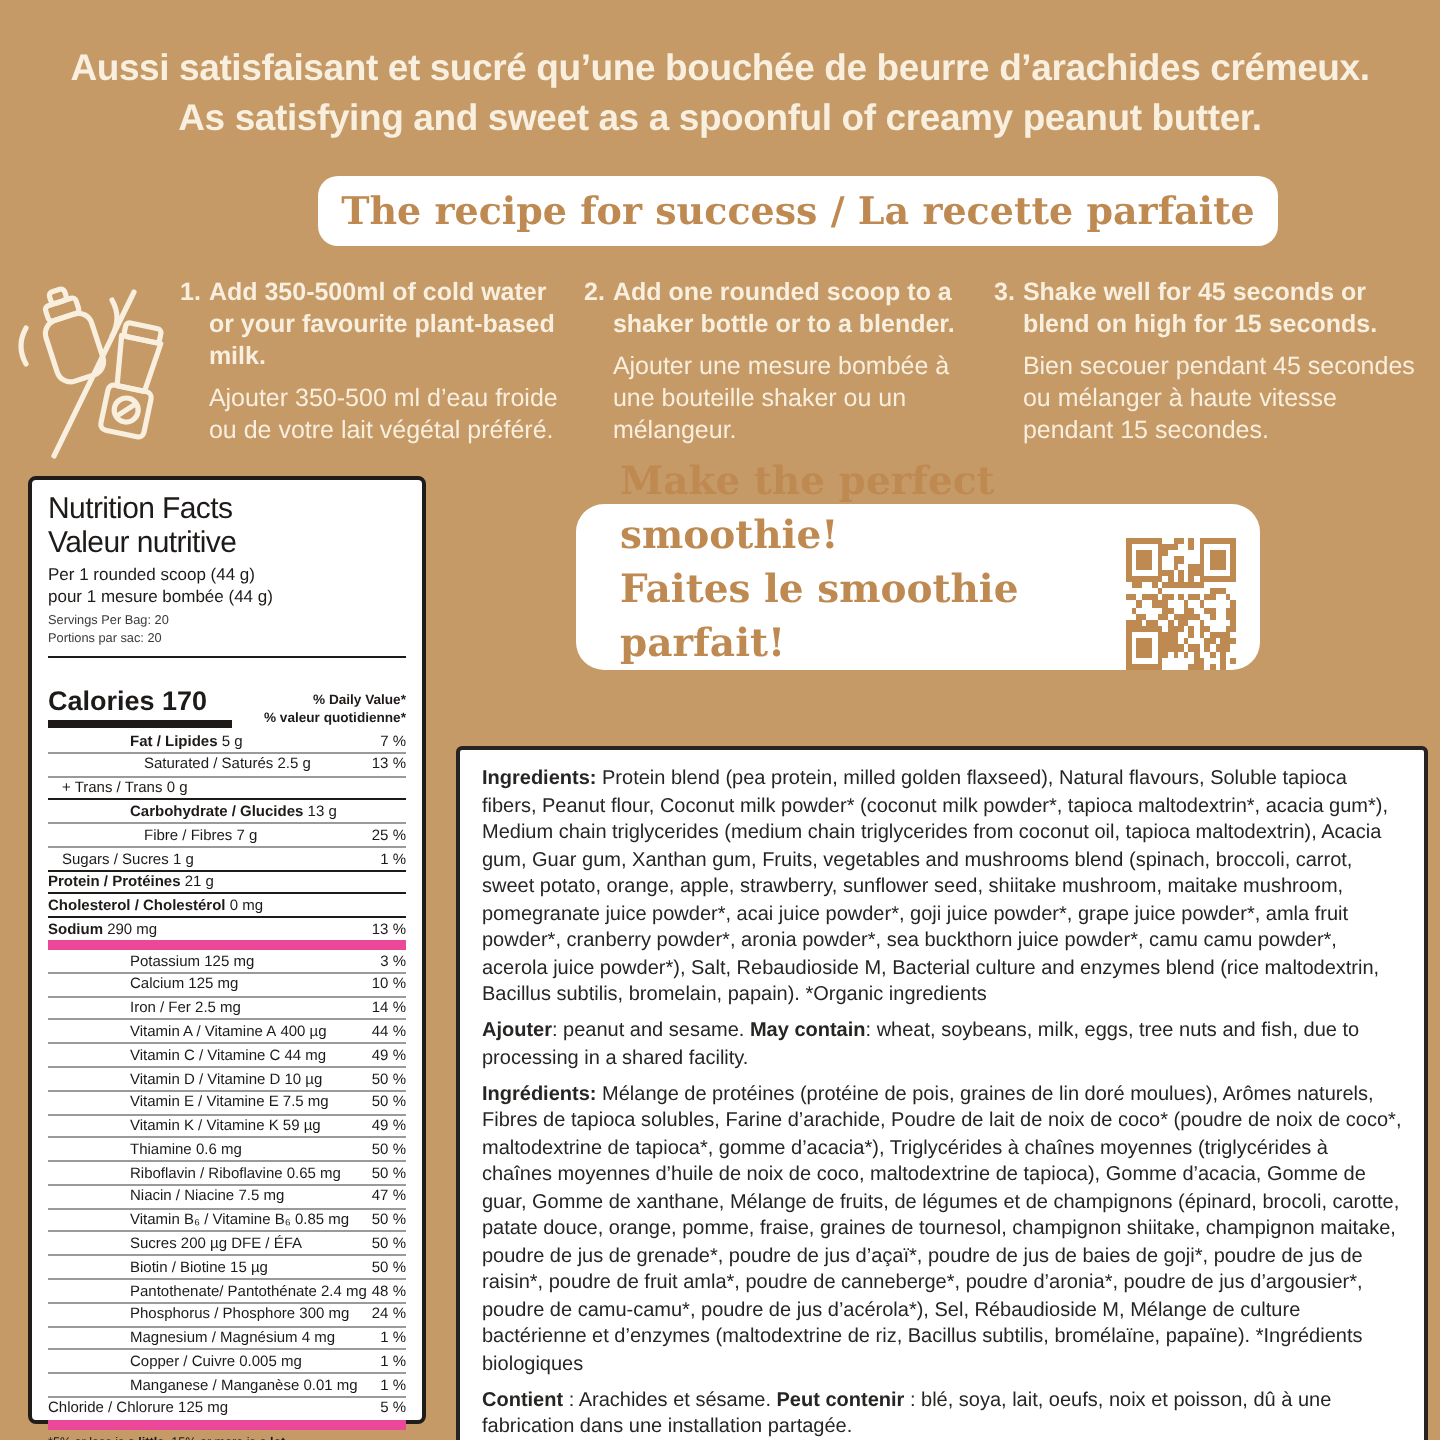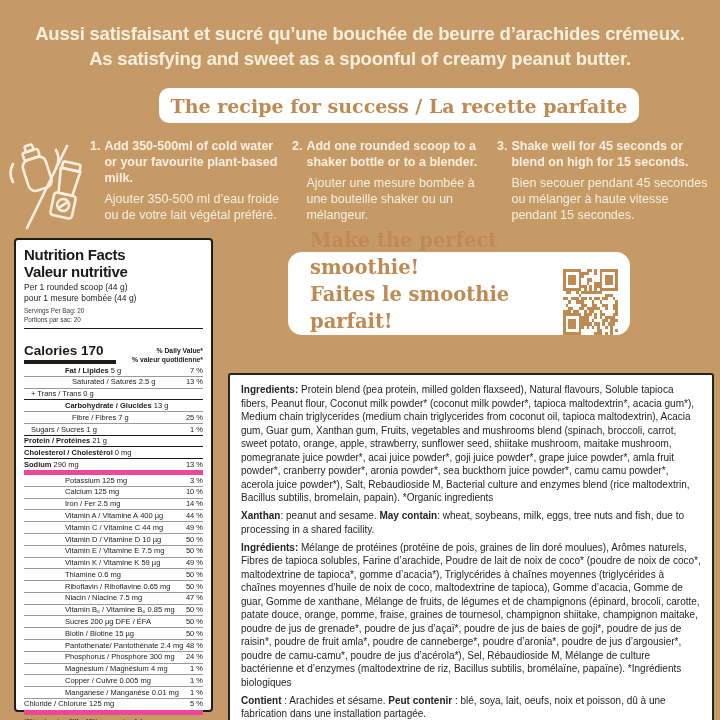--- a/index.html
+++ b/index.html
@@ -28,21 +28,21 @@
   .smoothie-title{padding-left:22px;font-family:"DejaVu Serif",serif;font-weight:700;
                   font-size:19.5px;line-height:27px;color:#bf8a52;}
   #qr{width:66px;height:66px;margin-right:12px;display:grid;
       grid-template-columns:repeat(21,1fr);grid-template-rows:repeat(21,1fr);}
   #qr div{width:100%;height:100%;}
   #qr .d{background:#bf8a52;}
   
   .nutrition{position:absolute;left:14px;top:238px;width:199px;height:474px;box-sizing:border-box;
              background:#ffffff;border:2px solid #1f1c1a;border-radius:4px;padding:7px 8px 5px 8px;
              color:#1d1a18;}
-  .nf-title{font-size:15px;font-weight:700;line-height:16.5px;letter-spacing:-0.3px;}
+  .nf-title{font-size:15px;font-weight:400;line-height:16.5px;letter-spacing:-0.3px;}
   .nf-serving{font-size:8.5px;line-height:11px;margin-top:2px;}
   .nf-small{font-size:6.4px;line-height:8.5px;color:#3c3a38;}
   .nf-divider{border-top:1px solid #1d1a18;margin-top:4px;}
   .nf-cal{display:flex;justify-content:space-between;align-items:flex-end;margin-top:14px;}
   .nf-cal-left{font-size:13.5px;font-weight:700;}
   .nf-cal-bar{width:92px;height:4px;background:#1d1a18;margin-top:2px;}
   .nf-dv{font-size:6.8px;font-weight:700;text-align:right;line-height:9px;}
   #nutrition-rows{margin-top:1px;}
   .nf-row{display:flex;justify-content:space-between;align-items:flex-end;
           font-size:7.5px;line-height:9.6px;padding:0.6px 0;}
@@ -703,18 +703,18 @@
           <span class="lbl"><span>Chloride / Chlorure</span>&nbsp;125 mg</span>
           <span>5 %</span>
         </div>
       </div>
     <div class="nf-foot" id="nf-foot-en"><span>*5% or less is </span><span class="b">a little</span><span>, 15% or more is </span><span class="b">a lot</span></div>
     <div class="nf-foot" id="nf-foot-fr" style="margin-top:0;"><span>*5% ou moins c’est </span><span class="b">peu</span><span>, 15% ou plus c’est </span><span class="b">beaucoup</span></div>
   </div>
 
   <div class="ingredients" id="ingredients-panel">
       <p><span class="b">Ingredients: </span><span>Protein blend (pea protein, milled golden flaxseed), Natural flavours, Soluble tapioca fibers, Peanut flour, Coconut milk powder* (coconut milk powder*, tapioca maltodextrin*, acacia gum*), Medium chain triglycerides (medium chain triglycerides from coconut oil, tapioca maltodextrin), Acacia gum, Guar gum, Xanthan gum, Fruits, vegetables and mushrooms blend (spinach, broccoli, carrot, sweet potato, orange, apple, strawberry, sunflower seed, shiitake mushroom, maitake mushroom, pomegranate juice powder*, acai juice powder*, goji juice powder*, grape juice powder*, amla fruit powder*, cranberry powder*, aronia powder*, sea buckthorn juice powder*, camu camu powder*, acerola juice powder*), Salt, Rebaudioside M, Bacterial culture and enzymes blend (rice maltodextrin, Bacillus subtilis, bromelain, papain). *Organic ingredients</span></p>
-      <p><span class="b">Xanthan</span><span>: peanut and sesame. </span><span class="b">May contain</span><span>: wheat, soybeans, milk, eggs, tree nuts and fish, due to processing in a shared facility.</span></p>
+      <p><span class="b">Ajouter</span><span>: peanut and sesame. </span><span class="b">May contain</span><span>: wheat, soybeans, milk, eggs, tree nuts and fish, due to processing in a shared facility.</span></p>
       <p><span class="b">Ingrédients: </span><span>Mélange de protéines (protéine de pois, graines de lin doré moulues), Arômes naturels, Fibres de tapioca solubles, Farine d’arachide, Poudre de lait de noix de coco* (poudre de noix de coco*, maltodextrine de tapioca*, gomme d’acacia*), Triglycérides à chaînes moyennes (triglycérides à chaînes moyennes d’huile de noix de coco, maltodextrine de tapioca), Gomme d’acacia, Gomme de guar, Gomme de xanthane, Mélange de fruits, de légumes et de champignons (épinard, brocoli, carotte, patate douce, orange, pomme, fraise, graines de tournesol, champignon shiitake, champignon maitake, poudre de jus de grenade*, poudre de jus d’açaï*, poudre de jus de baies de goji*, poudre de jus de raisin*, poudre de fruit amla*, poudre de canneberge*, poudre d’aronia*, poudre de jus d’argousier*, poudre de camu-camu*, poudre de jus d’acérola*), Sel, Rébaudioside M, Mélange de culture bactérienne et d’enzymes (maltodextrine de riz, Bacillus subtilis, bromélaïne, papaïne). *Ingrédients biologiques</span></p>
       <p><span class="b">Contient</span><span> : Arachides et sésame. </span><span class="b">Peut contenir</span><span> : blé, soya, lait, oeufs, noix et poisson, dû à une fabrication dans une installation partagée.</span></p>
     </div>
 
 </div>
 
 </body></html>

